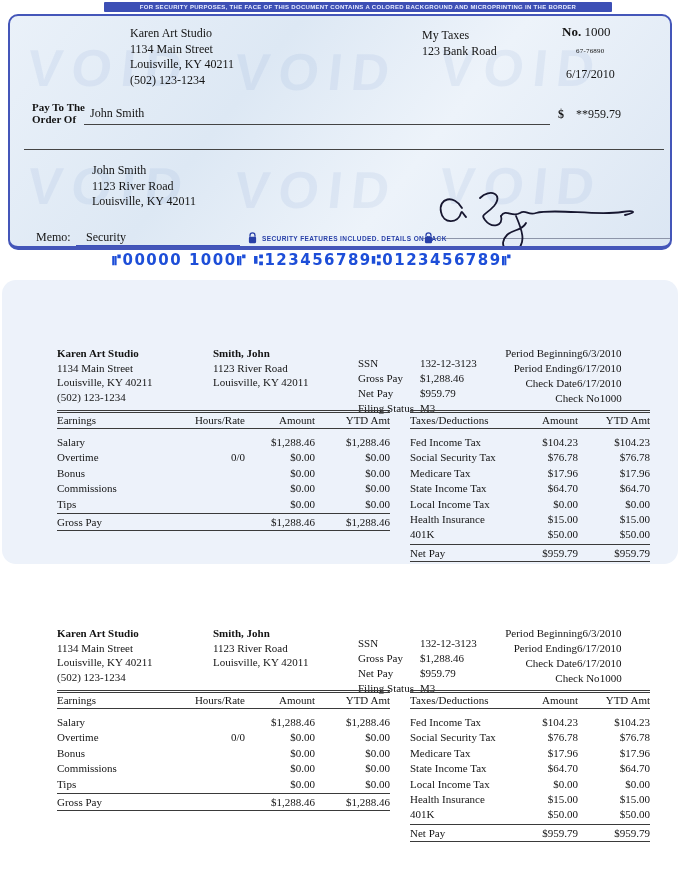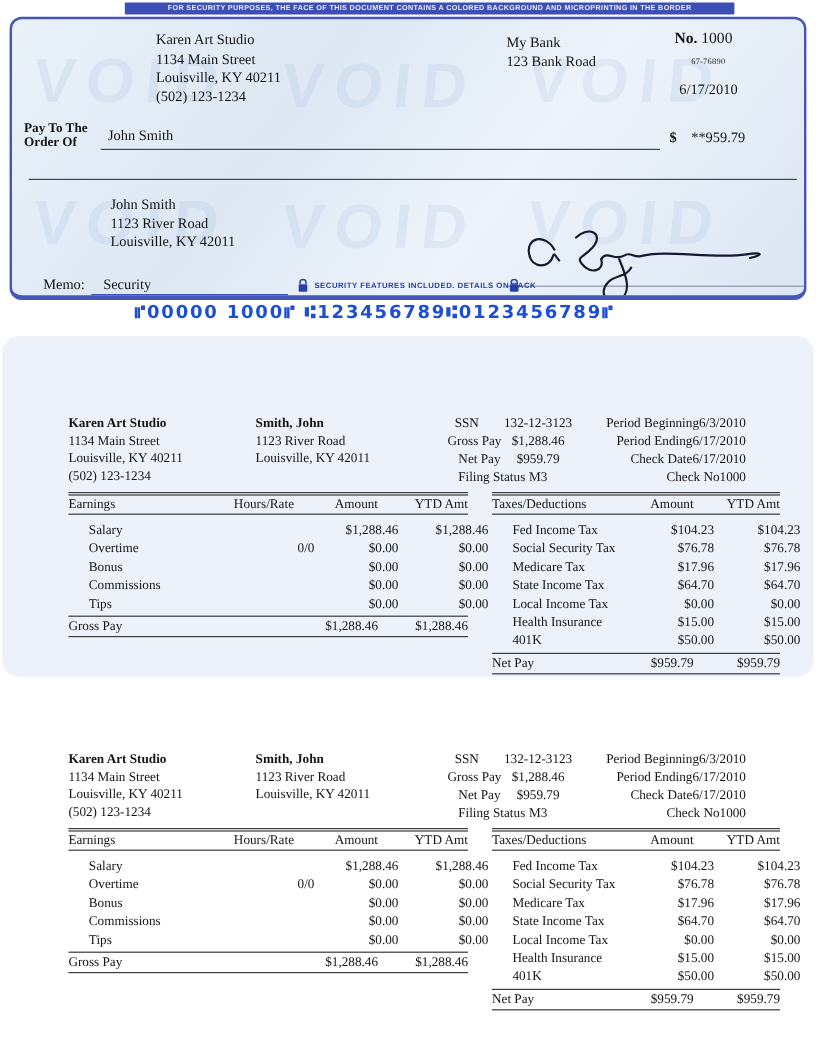--- a/index.html
+++ b/index.html
@@ -16,21 +16,21 @@
     border-radius:10px;background:linear-gradient(128deg,#eaf1f9 0%,#dde8f4 35%,#edf3fa 62%,#dbe6f3 100%);overflow:hidden;}
   .check .void{font-family:"Liberation Sans", sans-serif;font-weight:bold;font-size:52px;letter-spacing:9px;
     color:#7d9bd0;opacity:.12;transform:skewX(-6deg);pointer-events:none;}
   .c-text{line-height:15.5px;font-size:12px;}
   .bold{font-weight:bold;}
   .company{left:120px;top:10px;}
   .bank{left:412px;top:12px;}
   .no-block{left:552px;top:8px;font-size:13px;}
   .fraction{left:566px;top:31px;font-size:7px;letter-spacing:.2px;}
   .date{left:556px;top:51px;font-size:12px;}
-  .payto{left:10px;top:85px;font-size:11px;font-weight:bold;line-height:12px;}
+  .payto{left:22px;top:85px;font-size:11px;font-weight:bold;line-height:12px;}
   .payee{left:80px;top:90px;font-size:12px;}
   .payee-line{left:74px;top:108px;width:466px;border-top:1px solid #444;}
   .dollar{left:548px;top:91px;font-size:12px;font-weight:bold;}
   .amt-num{left:566px;top:91px;font-size:12px;}
   .words{left:18px;top:117px;font-size:12px;}
   .words-line{left:14px;top:133px;width:640px;border-top:1px solid #444;}
   .payee-addr{left:82px;top:147px;}
   .sig{left:418px;top:168px;}
   .sig-line{left:412px;top:222px;width:248px;border-top:1.5px solid #8d95a9;}
   .memo-label{left:26px;top:214px;font-size:12px;font-weight:normal;}
@@ -49,31 +49,31 @@
   
   .stub-panel{left:2px;top:280px;width:676px;height:284px;background:#edf2fa;border-radius:14px;}
 
   
   .stub{left:0;width:680px;height:236px;font-size:11px;}
   .stub1{top:346px;}
   .stub2{top:626px;}
   .blk{line-height:14.5px;}
   .employer{left:57px;top:0;}
   .employee{left:213px;top:0;}
-  .info{left:358px;top:0;line-height:15px;text-align:center;}
+  .info{left:358px;top:10px;line-height:15px;}
   .info .lbl{display:inline-block;width:62px;}
   .periods{left:492px;top:0;line-height:15px;text-align:right;}
   .periods .lbl{display:inline-block;width:85px;}
 
   .tbl{top:64px;}
   .earn{left:57px;width:333px;}
   .tax{left:410px;width:240px;}
   .t-head{display:grid;border-top:3px double #3a3a3a;border-bottom:1px solid #3a3a3a;padding:1px 0 2px;}
   .t-rows{margin-top:6px;}
-  .t-row{display:grid;line-height:15.4px;margin-left:17px;}
+  .t-row{display:grid;line-height:15.4px;}
   .t-total{display:grid;border-top:1px solid #3a3a3a;border-bottom:1px solid #3a3a3a;line-height:16px;margin-top:1px;}
   .earn .t-head,.earn .t-row,.earn .t-total{grid-template-columns:113px 75px 70px 75px;}
   .tax .t-head,.tax .t-row,.tax .t-total{grid-template-columns:112px 56px 72px;}
   .r{text-align:right;}
 </style>
 </head>
 <body>
 
 <div class="abs sec-band">FOR SECURITY PURPOSES, THE FACE OF THIS DOCUMENT CONTAINS A COLORED BACKGROUND AND MICROPRINTING IN THE BORDER</div>
 
@@ -86,21 +86,21 @@
   <span class="abs void" style="left:430px;top:140px;">VOID</span>
 
   <div class="abs company c-text">
     <div>Karen Art Studio</div>
     <div>1134 Main Street</div>
     <div>Louisville, KY 40211</div>
     <div>(502) 123-1234</div>
   </div>
 
   <div class="abs bank c-text">
-    <div>My Bank</div>
+    <div>My Taxes</div>
     <div>123 Bank Road</div>
   </div>
 
   <div class="abs no-block">
     <span class="bold">No.</span>
     <span>1000</span>
   </div>
   <div class="abs fraction">67-76890</div>
   <div class="abs date">6/17/2010</div>
 

